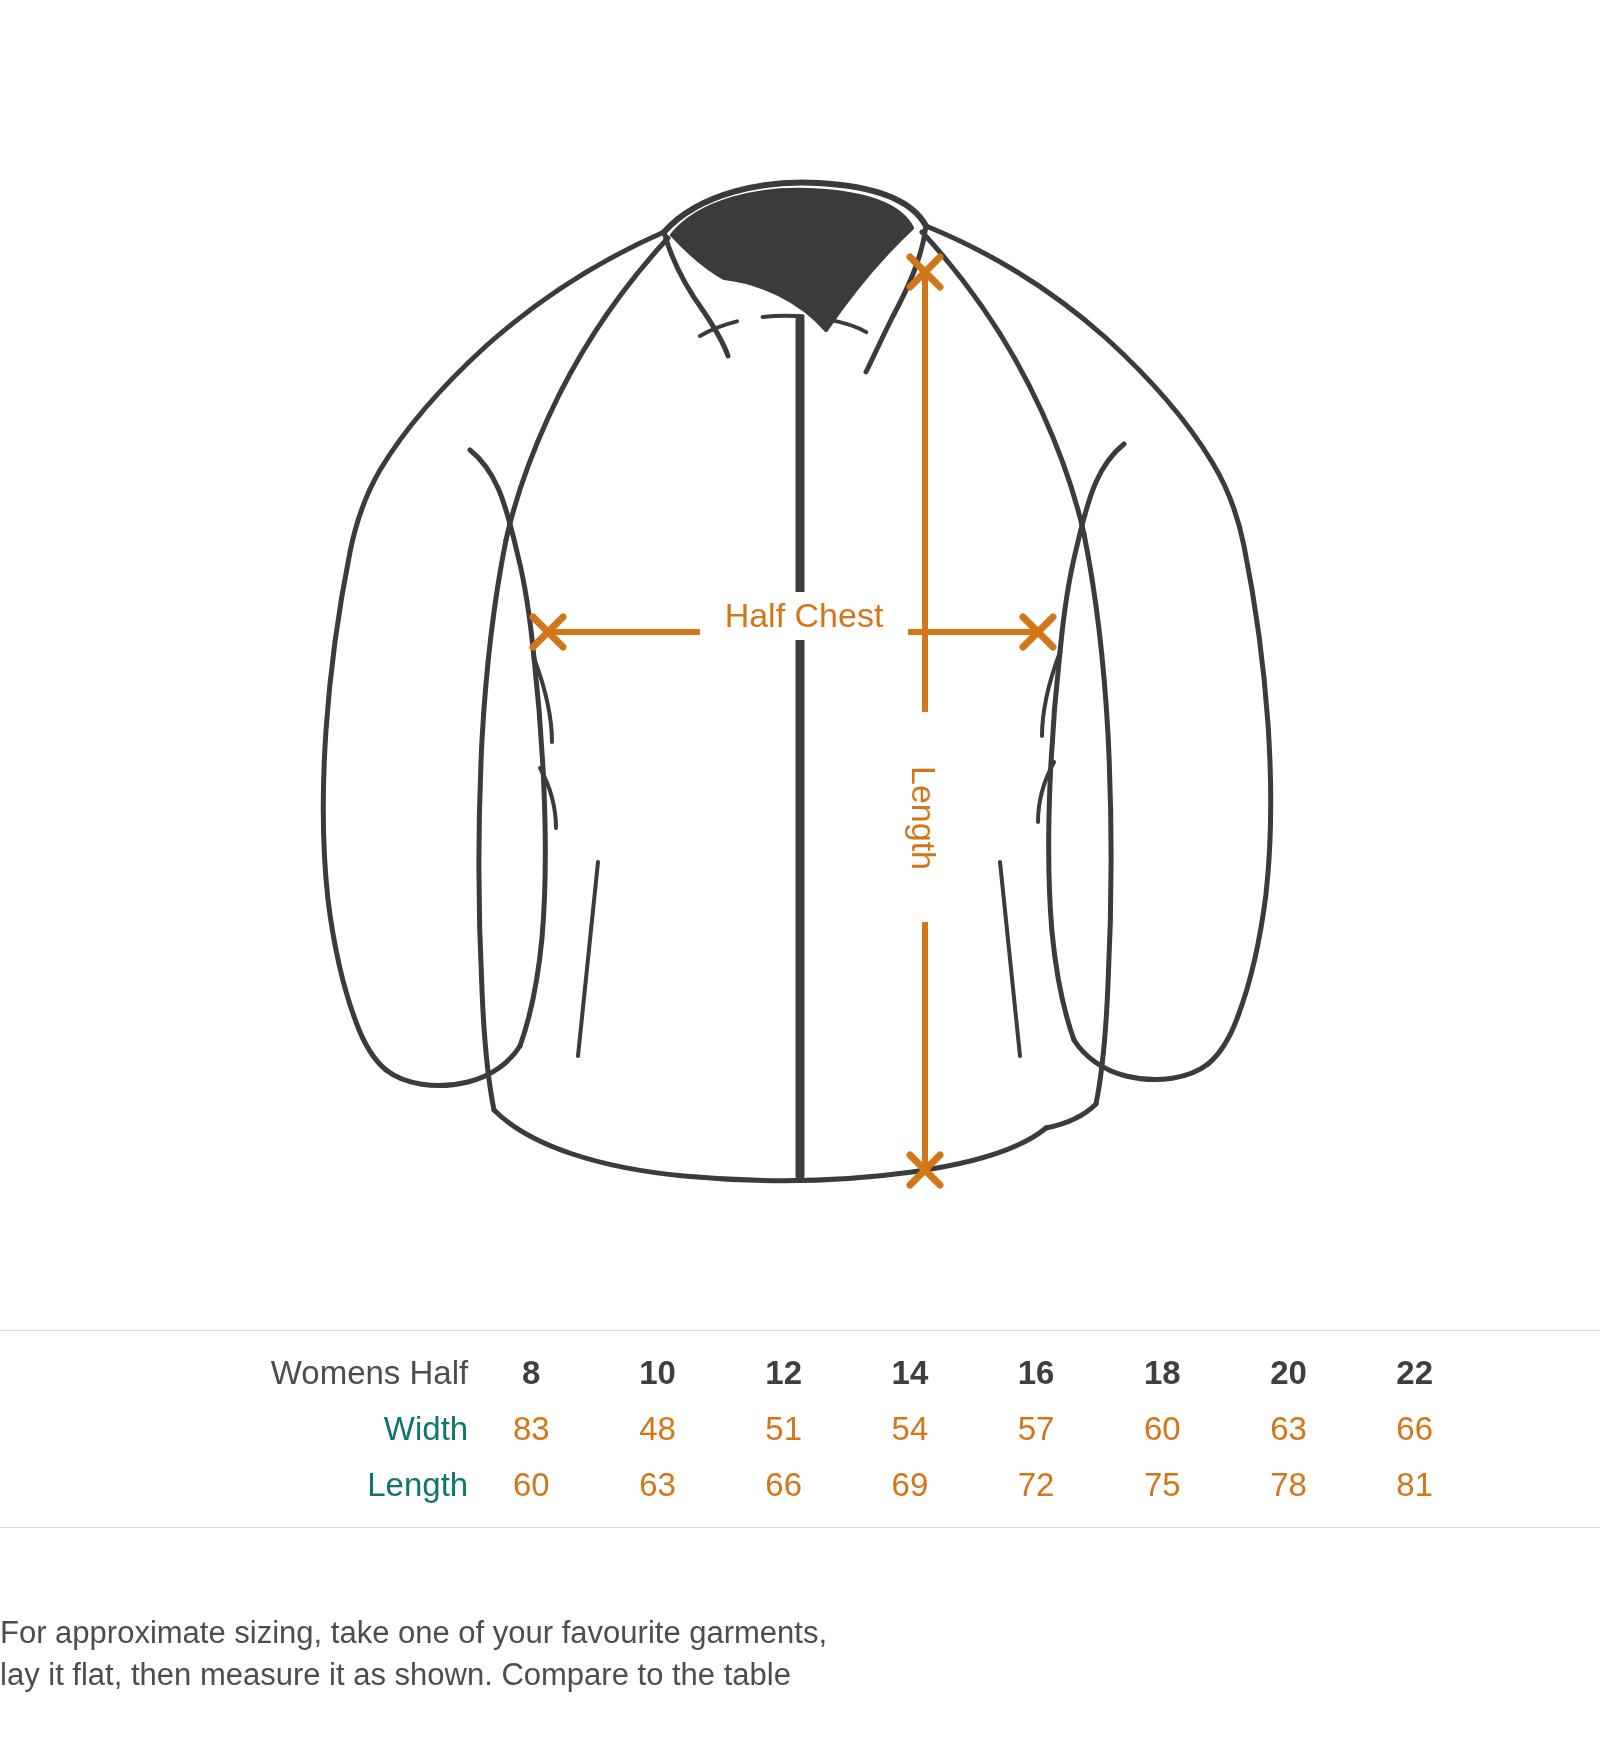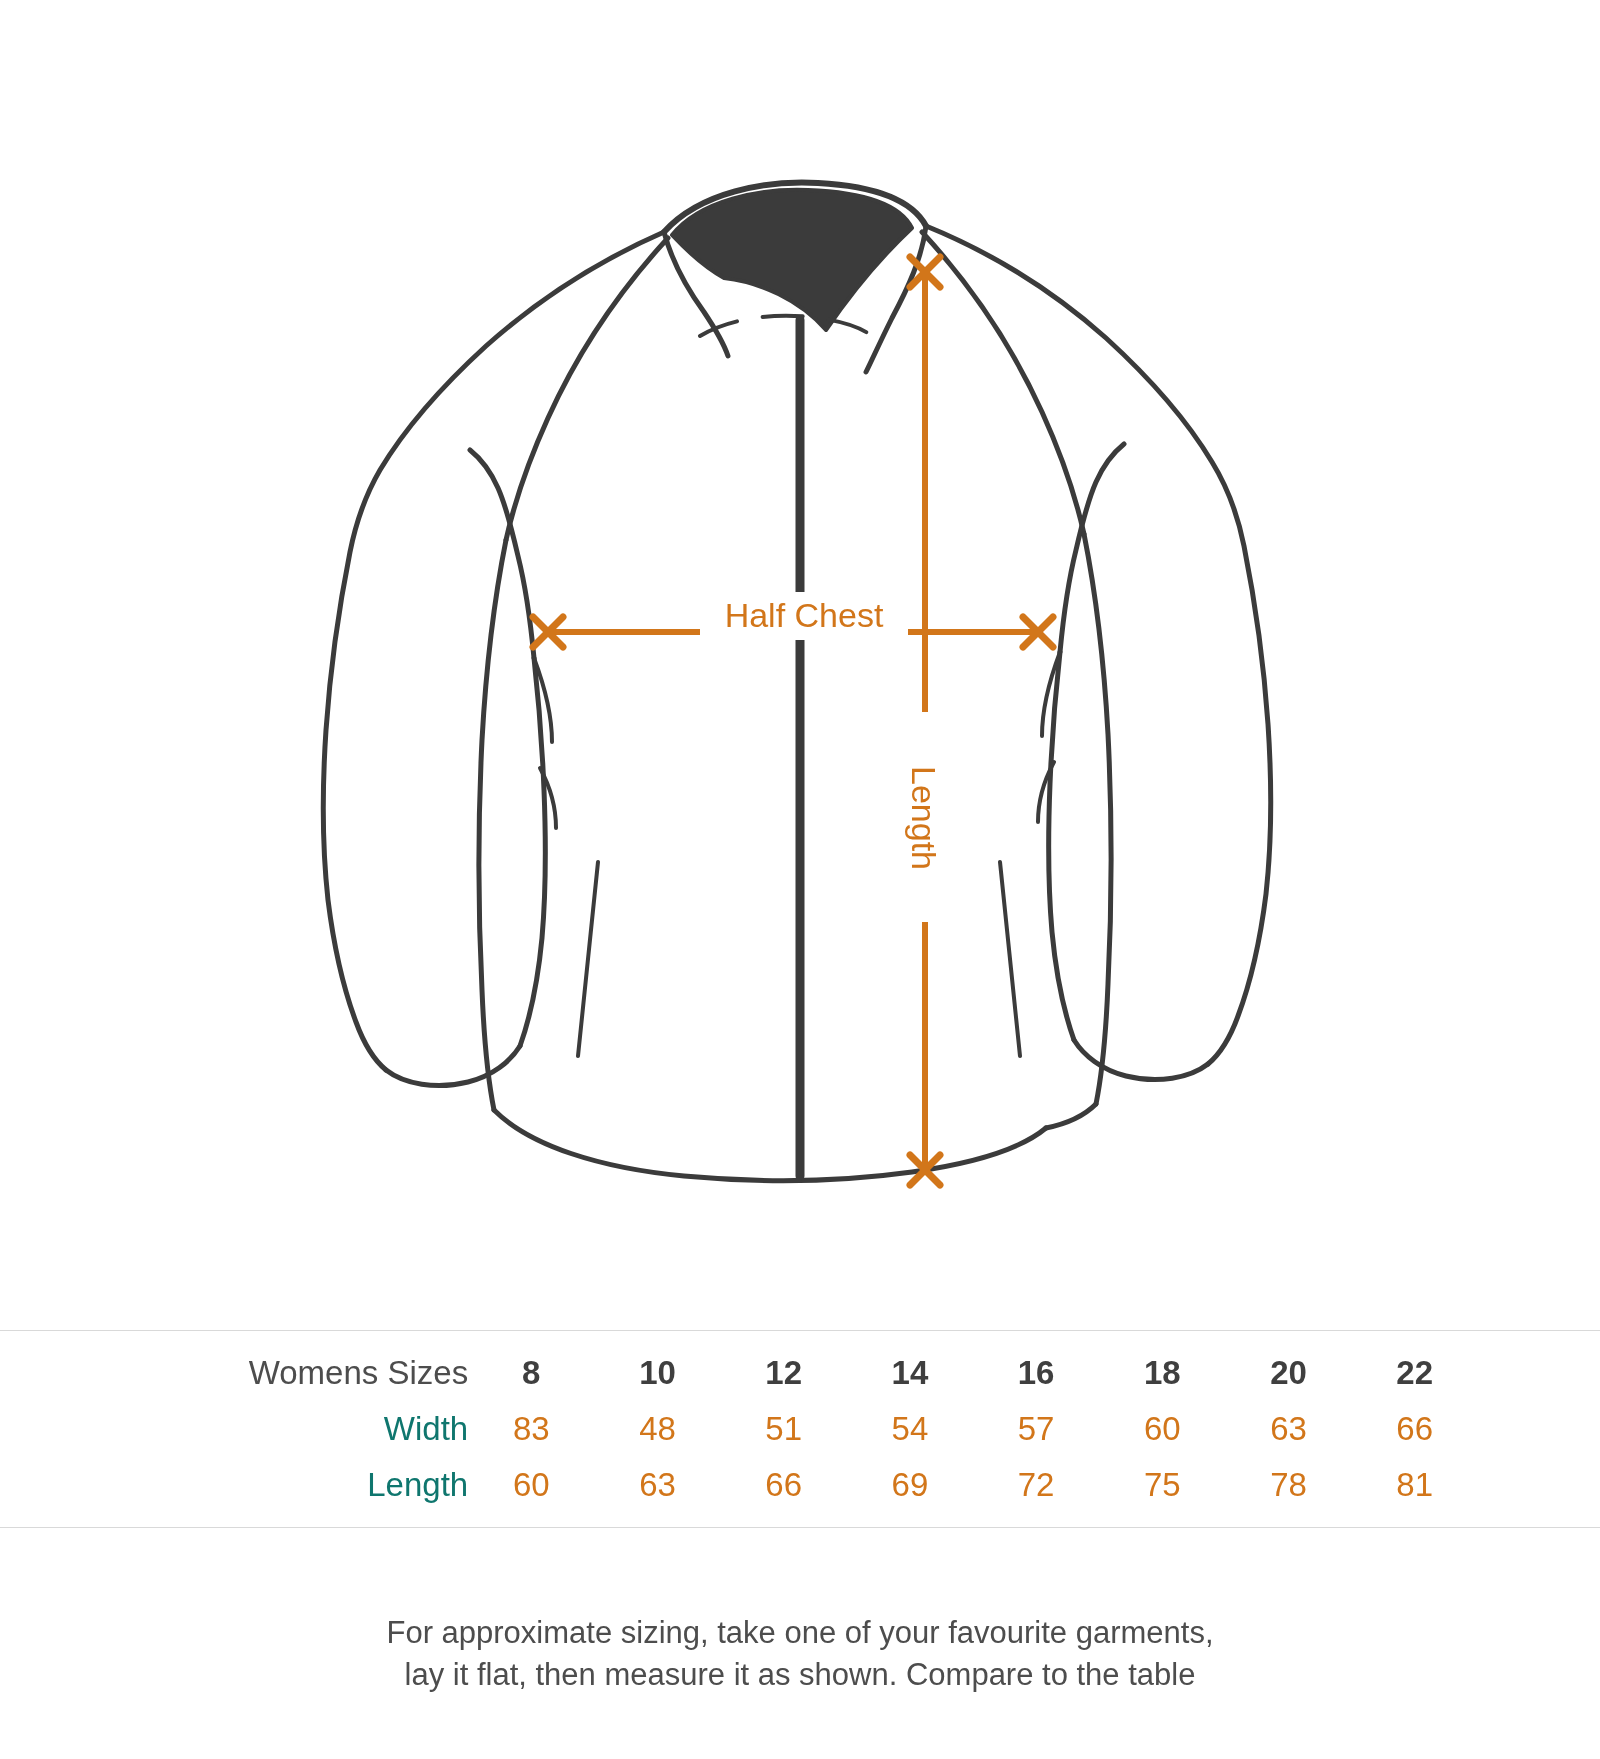--- a/index.html
+++ b/index.html
@@ -101,21 +101,21 @@
   tr.last-row td {
     padding-bottom: 14px;
   }
 
   
   .footnote {
     position: absolute;
     left: 0;
     top: 1612px;
     width: 1600px;
-    text-align: center;
+    text-align: left;
     font-size: 31px;
     line-height: 42px;
     color: #4d4d4d;
   }
   .footnote div { white-space: nowrap; }
 
   
   .meas-label {
     fill: #d2761a;
     font-family: "Liberation Sans", sans-serif;
@@ -230,21 +230,21 @@
       <text id="svg-length" class="meas-label" x="912" y="818" text-anchor="middle" transform="rotate(90 912 818)">Length</text>
     </svg>
   </div>
 
 
   <div class="table-wrap">
     <table class="size-table">
       <tbody>
         <tr class="header-row">
           <td class="row-label">
-            <span class="hdr-label">Womens Sizes</span>
+            <span class="hdr-label">Womens Half</span>
           </td>
           <td class="val">8</td>
           <td class="val">10</td>
           <td class="val">12</td>
           <td class="val">14</td>
           <td class="val">16</td>
           <td class="val">18</td>
           <td class="val">20</td>
           <td class="val">22</td>
           <td class="spacer-right"></td>

